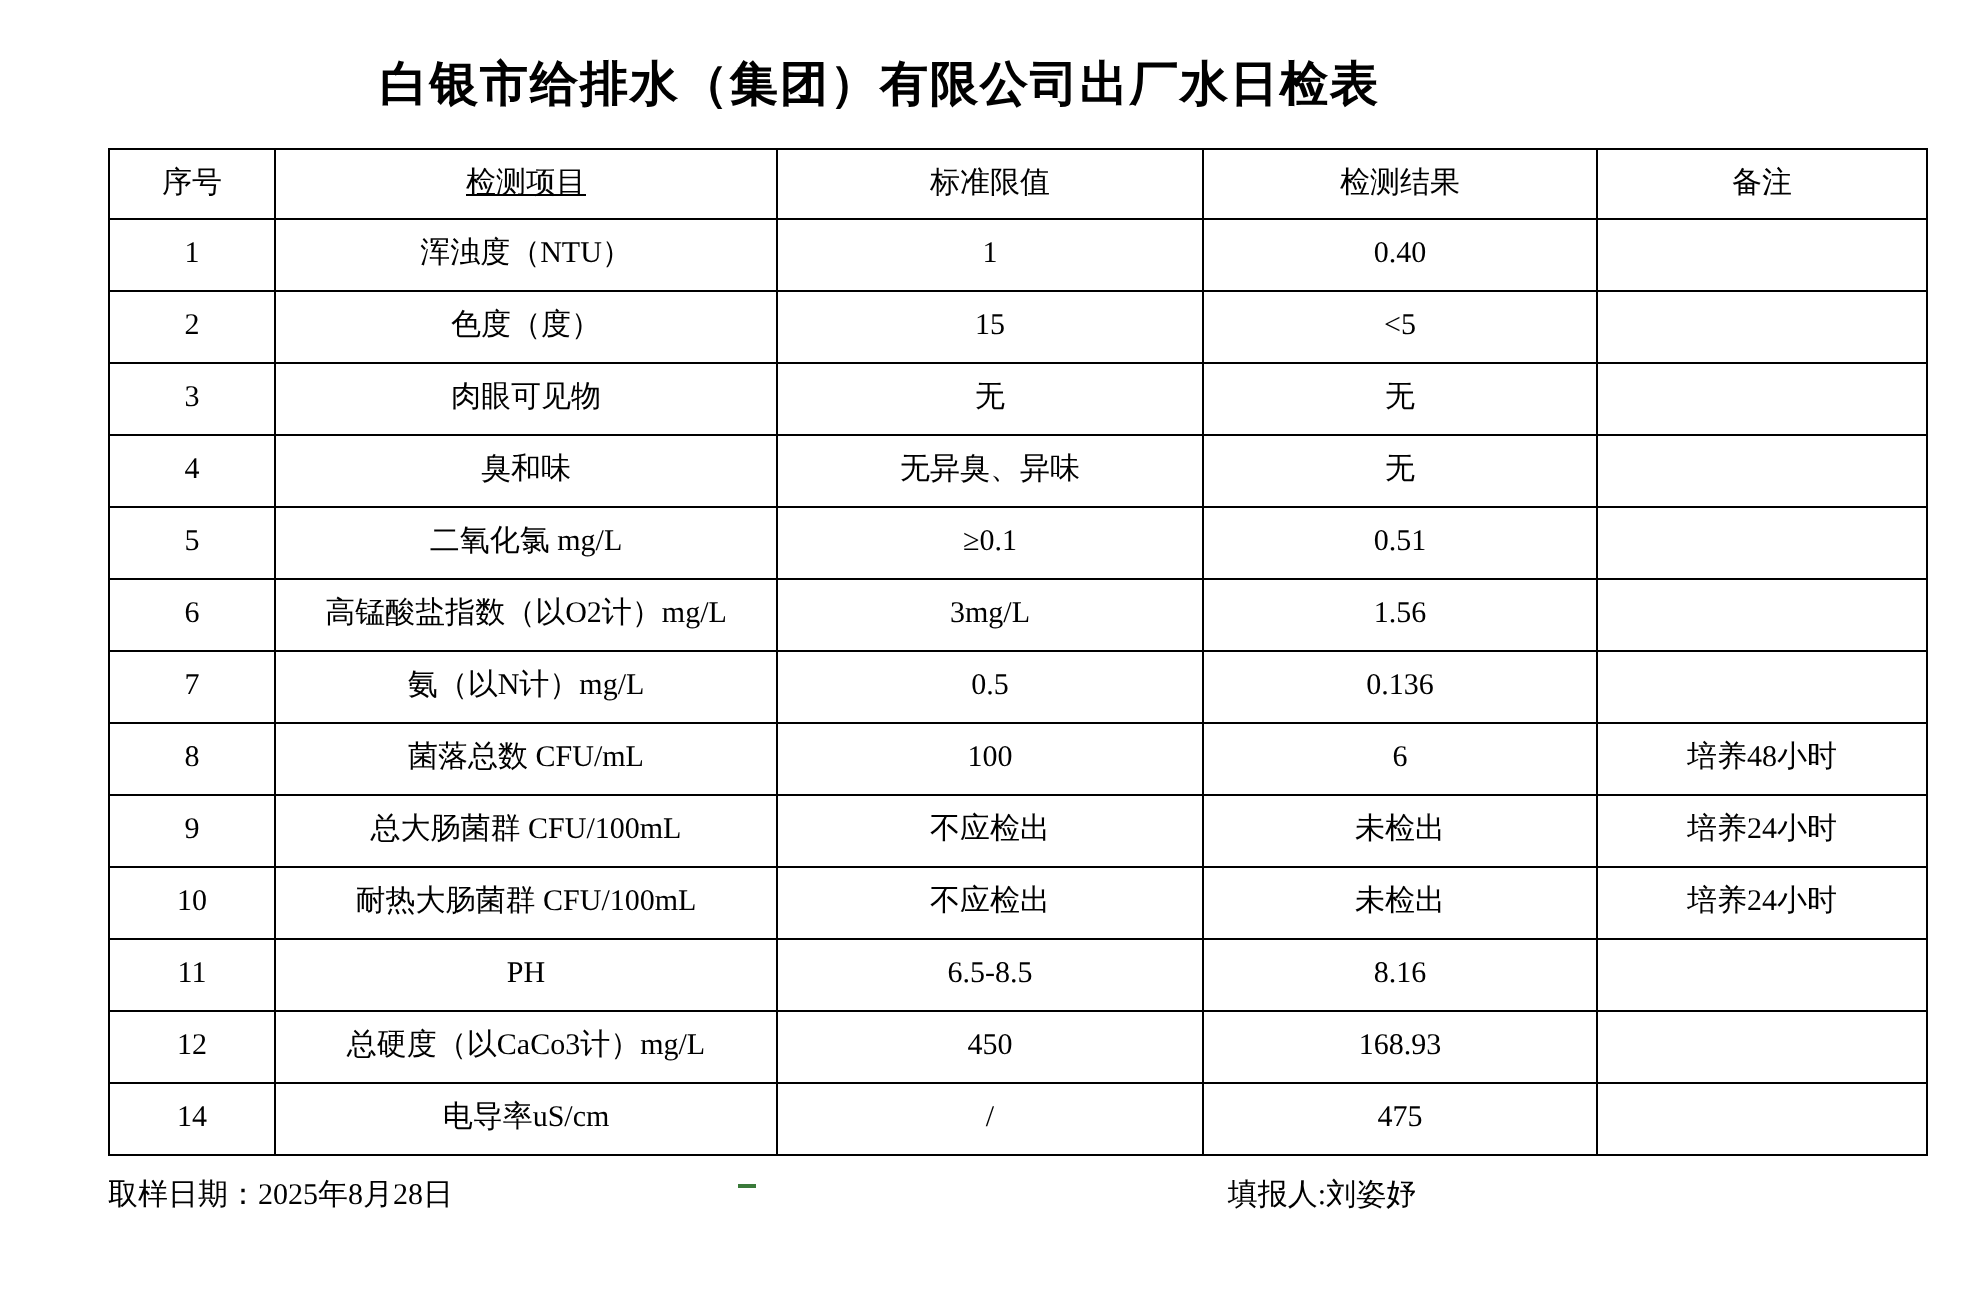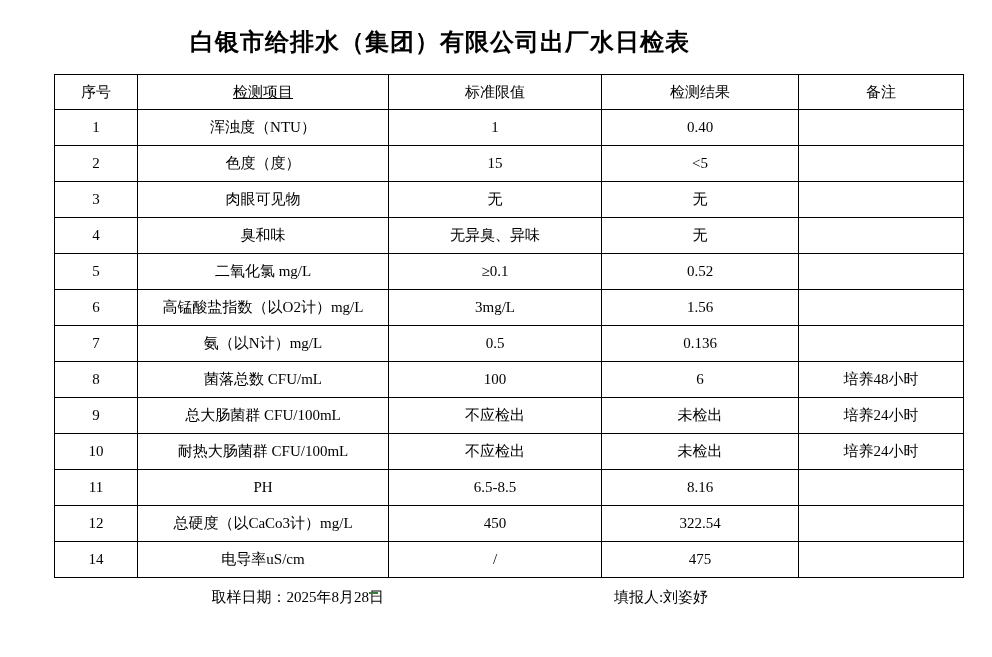--- a/index.html
+++ b/index.html
@@ -60,21 +60,21 @@
   .col-note  { width: 160px; }
   .footer {
     margin: 10px 54px 0 54px;
     width: 884px;
     display: flex;
     font-size: 15px;
     font-family: "Liberation Serif", "DejaVu Serif", serif;
   }
   .footer .f-sample {
     width: 330px;
-    text-align: right;
+    text-align: left;
   }
   .footer .f-test {
     width: 320px;
     text-align: center;
   }
   .footer .f-filler {
     flex: 1;
     text-align: center;
   }
   .tick {
@@ -130,21 +130,21 @@
           <td>4</td>
           <td>臭和味</td>
           <td>无异臭、异味</td>
           <td>无</td>
           <td></td>
         </tr>
         <tr>
           <td>5</td>
           <td>二氧化氯 mg/L</td>
           <td>≥0.1</td>
-          <td>0.52</td>
+          <td>0.51</td>
           <td></td>
         </tr>
         <tr>
           <td>6</td>
           <td>高锰酸盐指数（以O2计）mg/L</td>
           <td>3mg/L</td>
           <td>1.56</td>
           <td></td>
         </tr>
         <tr>
@@ -179,21 +179,21 @@
           <td>11</td>
           <td>PH</td>
           <td>6.5-8.5</td>
           <td>8.16</td>
           <td></td>
         </tr>
         <tr>
           <td>12</td>
           <td>总硬度（以CaCo3计）mg/L</td>
           <td>450</td>
-          <td>322.54</td>
+          <td>168.93</td>
           <td></td>
         </tr>
         <tr>
           <td>14</td>
           <td>电导率uS/cm</td>
           <td>/</td>
           <td>475</td>
           <td></td>
         </tr>
       </tbody>

